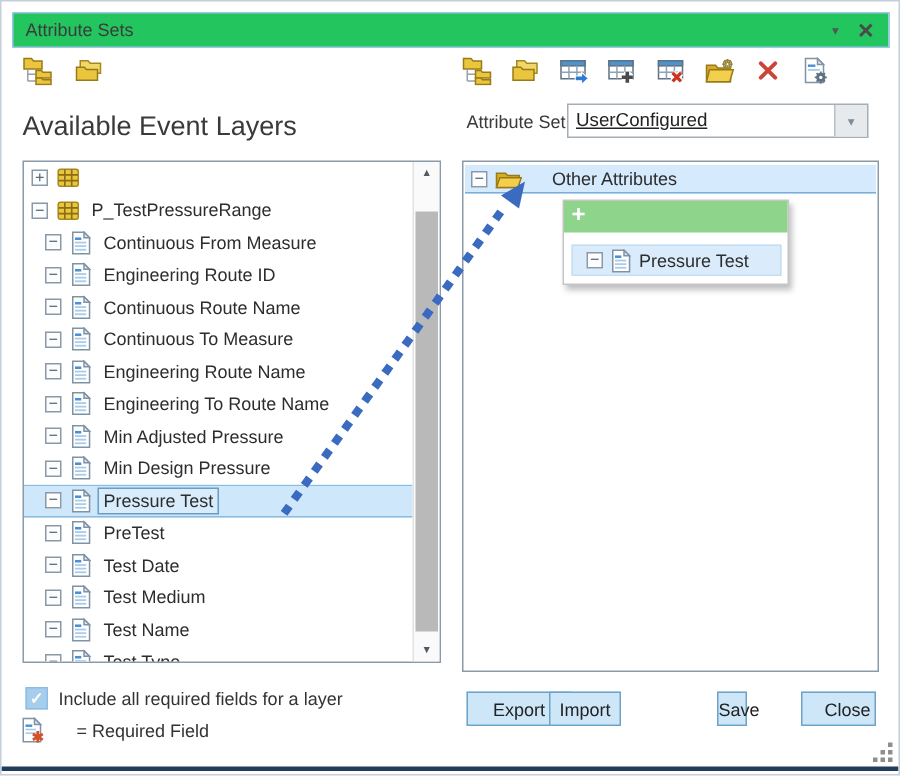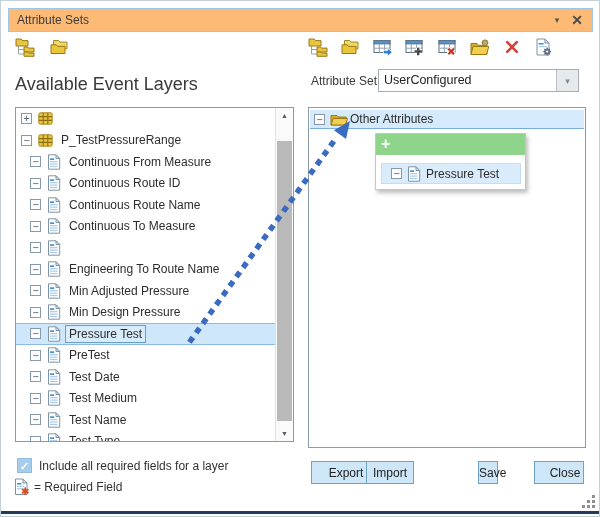--- a/index.html
+++ b/index.html
@@ -3,36 +3,36 @@
 <meta charset="utf-8">
 <style>
   html,body{margin:0;padding:0;}
   body{
     width:600px;height:517px;position:relative;overflow:hidden;
     background:#ffffff;border:1px solid #c3cfd9;box-sizing:border-box;
     font-family:"Liberation Sans",sans-serif;color:#333;
   }
   
   .titlebar{position:absolute;left:7px;top:7px;width:585px;height:24px;
-    background:#fdba74;border:1px solid #9dc6e8;box-sizing:border-box;
+    background:#22c55e;border:1px solid #9dc6e8;box-sizing:border-box;
     display:flex;align-items:center;}
   .title-text{margin-left:8px;font-size:12px;color:#3c3c3c;}
   .tb-btns{margin-left:auto;display:flex;align-items:center;gap:12px;margin-right:9px;}
   .tb-caret{font-size:9px;color:#555;}
   .tb-close{font-size:14px;font-weight:bold;color:#4a4a4a;line-height:14px;}
   
   .toolbar-left{position:absolute;left:14px;top:35px;display:flex;gap:12px;}
   .toolbar-right{position:absolute;left:307px;top:35px;width:247px;display:flex;justify-content:space-between;}
   .icon-btn{width:22px;height:22px;display:flex;align-items:center;justify-content:center;}
   
   .heading-left{position:absolute;left:14px;top:73px;font-size:18px;color:#3a3a3a;}
   .attr-label{position:absolute;left:310px;top:73px;font-size:12px;color:#3a3a3a;}
   .dropdown{position:absolute;left:377px;top:68px;width:201px;height:23px;background:#fff;
     border:1px solid #a5adb5;box-sizing:border-box;display:flex;}
-  .dd-val{flex:1;font-size:12.5px;padding:3px 0 0 5px;color:#222;white-space:nowrap;overflow:hidden;}
+  .dd-val{flex:1;font-size:12.5px;padding:3px 0 0 5px;color:#222;white-space:nowrap;overflow:hidden;text-decoration:underline;}
   .dd-btn{width:21px;background:#e7eaed;border-left:1px solid #b9bfc6;display:flex;
     align-items:center;justify-content:center;color:#7e8b98;font-size:9px;}
   
   .tree-panel{position:absolute;left:14px;top:106px;width:279px;height:335px;background:#fff;
     border:1px solid #8a9aa8;box-sizing:border-box;overflow:hidden;}
   .tree-rows{position:absolute;left:0;top:0;right:17px;}
   .trow{height:21.5px;display:flex;align-items:center;font-size:12px;white-space:nowrap;}
   .trow.l0{padding-left:5px;}
   .trow.l1{padding-left:14px;}
   .tgl{width:11px;height:11px;border:1px solid #889aa9;background:#fdfdfd;box-sizing:border-box;
@@ -47,36 +47,36 @@
   .vs-up,.vs-down{position:absolute;left:0;right:0;height:15px;color:#4f5b66;font-size:7px;
     text-align:center;line-height:15px;}
   .vs-up{top:0;}.vs-down{bottom:0;}
   .vs-thumb{position:absolute;left:1px;right:1px;top:33px;height:280px;background:#b9b9b9;}
   
   .right-panel{position:absolute;left:307px;top:106px;width:278px;height:341px;background:#fff;
     border:1px solid #8a9aa8;box-sizing:border-box;}
   .root-row{position:absolute;left:1px;right:1px;top:2px;height:19px;background:#d5eafc;
     border-bottom:1px solid #79aeda;display:flex;align-items:center;font-size:12px;
     padding-left:4px;box-sizing:border-box;}
-  .root-row .lbl{margin-left:2px;color:#2d2d2d;}
+  .root-row .lbl{margin-left:20px;color:#2d2d2d;}
   .root-row .tico{margin:0 0 0 5px;}
   
   .ghost{position:absolute;left:66px;top:25px;width:151px;height:57px;background:#fff;
     border:1px solid #c5c5c5;box-shadow:2px 3px 4px rgba(0,0,0,0.25);box-sizing:border-box;}
   .ghost-green{height:21px;background:#8ed48b;color:#fff;font-weight:bold;font-size:16px;
     line-height:20px;padding-left:5px;}
   .ghost-row{margin:8px 4px 0 5px;height:21px;background:#daecfb;border:1px solid #c6def2;
     display:flex;align-items:center;font-size:12px;padding-left:9px;box-sizing:border-box;}
   .ghost-row .lbl{margin-left:5px;color:#2d2d2d;}
   .ghost-row .tico{margin:0 0 0 5px;}
   
   .chk-row{position:absolute;left:16px;top:457px;display:flex;align-items:center;gap:7px;font-size:12px;}
   .checkbox{width:15px;height:15px;background:#a6cdeb;border:1px solid #8fbce2;box-sizing:border-box;
     color:#fff;font-size:11px;font-weight:bold;text-align:center;line-height:14px;}
-  .req-row{position:absolute;left:13px;top:477px;display:flex;align-items:center;gap:3px;font-size:12px;}
+  .req-row{position:absolute;left:13px;top:477px;display:flex;align-items:center;gap:20px;font-size:12px;}
   .btn{position:absolute;top:460px;height:23px;background:#cde6f8;border:1px solid #6ea3c9;
     font-size:12px;color:#222;text-align:center;box-sizing:border-box;padding:0;
     font-family:"Liberation Sans",sans-serif;}
   #btn-export{left:310px;width:70px;}
   #btn-import{left:365px;width:48px;}
   #btn-save{left:477px;width:20px;}
   #btn-close{left:533px;width:50px;padding-left:12px;}
   
   .arrow-overlay{position:absolute;left:0;top:0;z-index:60;pointer-events:none;}
   .bottom-edge{position:absolute;left:0;top:510px;width:598px;height:3px;background:#203d5c;}
@@ -262,21 +262,21 @@
         </span>
       <span class="lbl">Continuous From Measure</span>
     </div>
     <div class="trow l1">
       <span class="tgl">−</span>
       <span class="tico">
           <svg width="14" height="16">
             <use href="#i-doc"></use>
           </svg>
         </span>
-      <span class="lbl">Continuous Route ID</span>
+      <span class="lbl">Engineering Route ID</span>
     </div>
     <div class="trow l1">
       <span class="tgl">−</span>
       <span class="tico">
           <svg width="14" height="16">
             <use href="#i-doc"></use>
           </svg>
         </span>
       <span class="lbl">Continuous Route Name</span>
     </div>
@@ -289,20 +289,21 @@
         </span>
       <span class="lbl">Continuous To Measure</span>
     </div>
     <div class="trow l1">
       <span class="tgl">−</span>
       <span class="tico">
           <svg width="14" height="16">
             <use href="#i-doc"></use>
           </svg>
         </span>
+      <span class="lbl">Engineering Route Name</span>
     </div>
     <div class="trow l1">
       <span class="tgl">−</span>
       <span class="tico">
           <svg width="14" height="16">
             <use href="#i-doc"></use>
           </svg>
         </span>
       <span class="lbl">Engineering To Route Name</span>
     </div>

